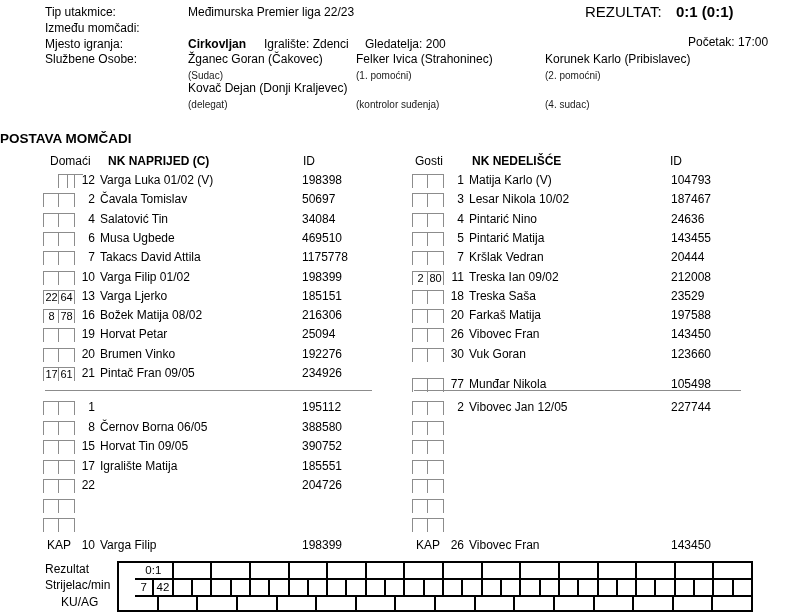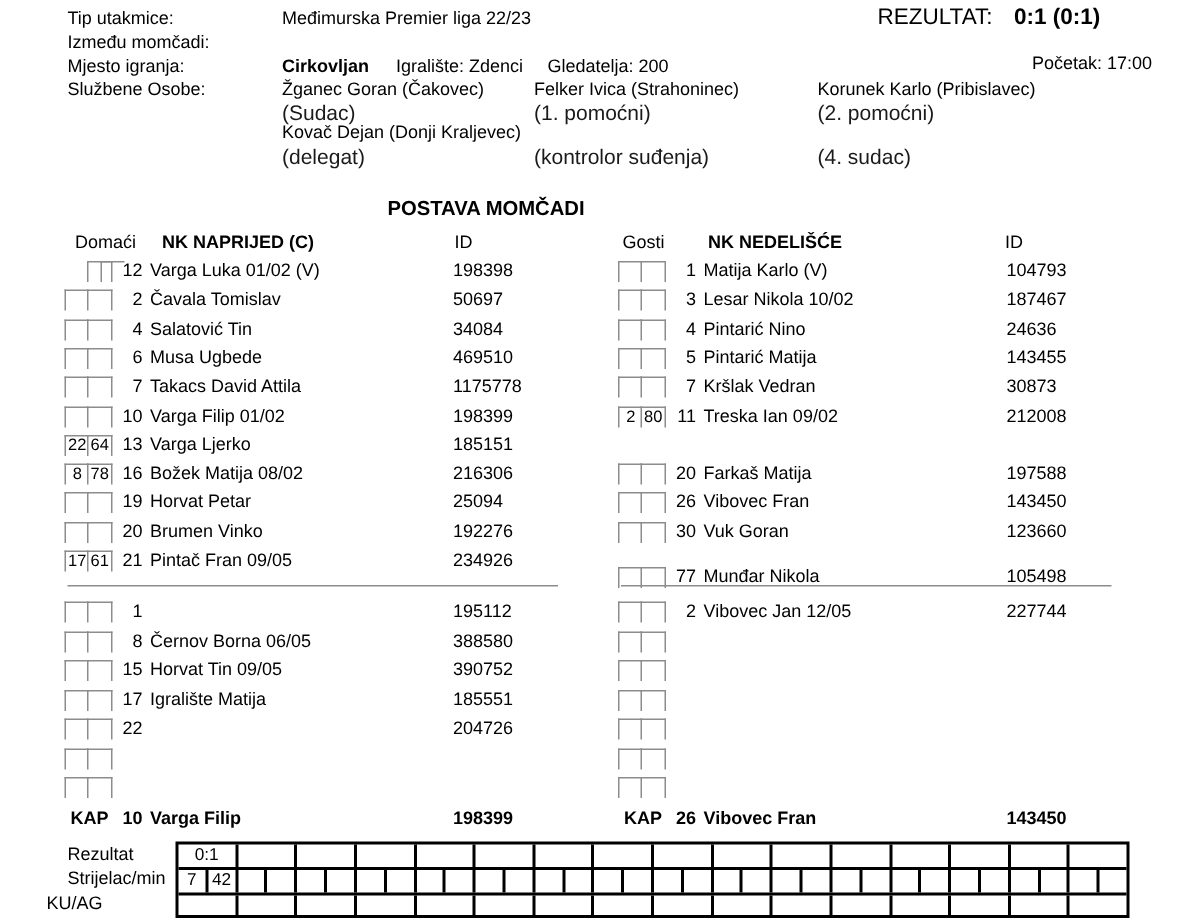--- a/index.html
+++ b/index.html
@@ -1,38 +1,38 @@
 <!DOCTYPE html>
 <html><head>
 <meta charset="utf-8">
 <style>
   html,body{margin:0;padding:0;background:#fff;}
   .page{position:relative;width:791px;height:614px;background:#ffffff;overflow:hidden;
         font-family:"Liberation Sans","DejaVu Sans",sans-serif;font-size:12px;color:#000;}
   .abs{position:absolute;white-space:nowrap;line-height:13px;}
   .b{font-weight:bold;}
-  .sm{font-size:14px;color:#1a1a1a;}
+  .sm{font-size:10px;color:#1a1a1a;}
   .rez{font-size:15px;line-height:17px;}
   .title{font-size:13.5px;font-weight:bold;}
   
   .team-col{position:absolute;width:372px;height:230px;}
   .p-row{position:absolute;left:0;width:100%;height:19px;}
   .pbox{position:absolute;top:3px;width:15px;height:13px;border-top:1px solid #8c8c8c;
         border-left:1px solid #8c8c8c;font-size:11px;line-height:13px;text-align:center;}
   .pbox.b2x{left:15px;border-right:1px solid #8c8c8c;}
   .pnum{position:absolute;left:28px;width:24px;text-align:right;line-height:19px;}
   .pname{position:absolute;left:57px;line-height:19px;white-space:nowrap;}
   .pid{position:absolute;left:259px;line-height:19px;}
   .divider{position:absolute;height:1px;background:#8c8c8c;}
-  .kap-row{position:absolute;width:372px;height:19px;font-weight:bold;}
+  .kap-row{position:absolute;width:372px;height:19px;}
   .kap-lbl{position:absolute;left:4px;line-height:19px;}
   
   #score-grid{position:absolute;left:117px;top:561px;width:636px;border:2px solid #000;box-sizing:border-box;}
   .grid-row{display:flex;}
-  .grid-row.rb{border-bottom:2px solid #000;}
+  .grid-row.rb{border-bottom:2px solid #000;margin-left:16px;}
   .gcell{flex:1;border-right:2px solid #000;text-align:center;font-size:11.5px;
          line-height:15px;height:15px;overflow:hidden;}
   .grid-row .gcell:last-child{border-right:none;}
   #grid-row-kuag .gcell{height:13px;}
 </style>
 </head>
 <body>
 
 <div class="page">
 
@@ -56,21 +56,21 @@
   <span class="abs" style="left:545px;top:53px">Korunek Karlo (Pribislavec)</span>
   <span class="abs sm" style="left:188px;top:69px">(Sudac)</span>
   <span class="abs sm" style="left:356px;top:69px">(1. pomoćni)</span>
   <span class="abs sm" style="left:545px;top:69px">(2. pomoćni)</span>
 
   <span class="abs" style="left:188px;top:82px">Kovač Dejan (Donji Kraljevec)</span>
   <span class="abs sm" style="left:188px;top:98px">(delegat)</span>
   <span class="abs sm" style="left:356px;top:98px">(kontrolor suđenja)</span>
   <span class="abs sm" style="left:545px;top:98px">(4. sudac)</span>
 
-  <div class="abs title" style="left:0;top:132px;width:648px;text-align:center">POSTAVA MOMČADI</div>
+  <div class="abs title" style="left:0;top:132px;width:648px;">POSTAVA MOMČADI</div>
 
   <span class="abs" style="left:50px;top:155px">Domaći</span>
   <span class="abs b" style="left:108px;top:155px">NK NAPRIJED (C)</span>
   <span class="abs" style="left:303px;top:155px">ID</span>
   <span class="abs" style="left:415px;top:155px">Gosti</span>
   <span class="abs b" style="left:472px;top:155px">NK NEDELIŠĆE</span>
   <span class="abs" style="left:670px;top:155px">ID</span>
 
   <div id="home-starters" class="team-col" style="left:43px;top:171px">
       <div class="p-row" style="top: 0px; padding-left: 24px;">
@@ -178,28 +178,35 @@
         <span class="pbox b2x"></span>
         <span class="pnum">5</span>
         <span class="pname">Pintarić Matija</span>
         <span class="pid">143455</span>
       </div>
       <div class="p-row" style="top: 77.2px;">
         <span class="pbox b1x"></span>
         <span class="pbox b2x"></span>
         <span class="pnum">7</span>
         <span class="pname">Kršlak Vedran</span>
-        <span class="pid">30873</span>
+        <span class="pid">20444</span>
       </div>
       <div class="p-row" style="top: 96.5px;">
         <span class="pbox b1x">2</span>
         <span class="pbox b2x">80</span>
         <span class="pnum">11</span>
         <span class="pname">Treska Ian 09/02</span>
         <span class="pid">212008</span>
+      </div>
+      <div class="p-row" style="top: 115.8px;">
+        <span class="pbox b1x"></span>
+        <span class="pbox b2x"></span>
+        <span class="pnum">18</span>
+        <span class="pname">Treska Saša</span>
+        <span class="pid">23529</span>
       </div>
       <div class="p-row" style="top: 135.1px;">
         <span class="pbox b1x"></span>
         <span class="pbox b2x"></span>
         <span class="pnum">20</span>
         <span class="pname">Farkaš Matija</span>
         <span class="pid">197588</span>
       </div>
       <div class="p-row" style="top: 154.4px;">
         <span class="pbox b1x"></span>
@@ -312,21 +319,21 @@
   </div>
   <div class="kap-row" style="left:412px;top:536px">
     <span class="kap-lbl">KAP</span>
     <span class="pnum">26</span>
     <span class="pname">Vibovec Fran</span>
     <span class="pid">143450</span>
   </div>
 
   <span class="abs" style="left:45px;top:563px">Rezultat</span>
   <span class="abs" style="left:45px;top:579px">Strijelac/min</span>
-  <span class="abs" style="left:31px;top:596px">KU/AG</span>
+  <span class="abs" style="left:61px;top:596px">KU/AG</span>
 
   <div id="score-grid">
     <div id="grid-row-result" class="grid-row rb">
         <div class="gcell">0:1</div>
         <div class="gcell"></div>
         <div class="gcell"></div>
         <div class="gcell"></div>
         <div class="gcell"></div>
         <div class="gcell"></div>
         <div class="gcell"></div>

